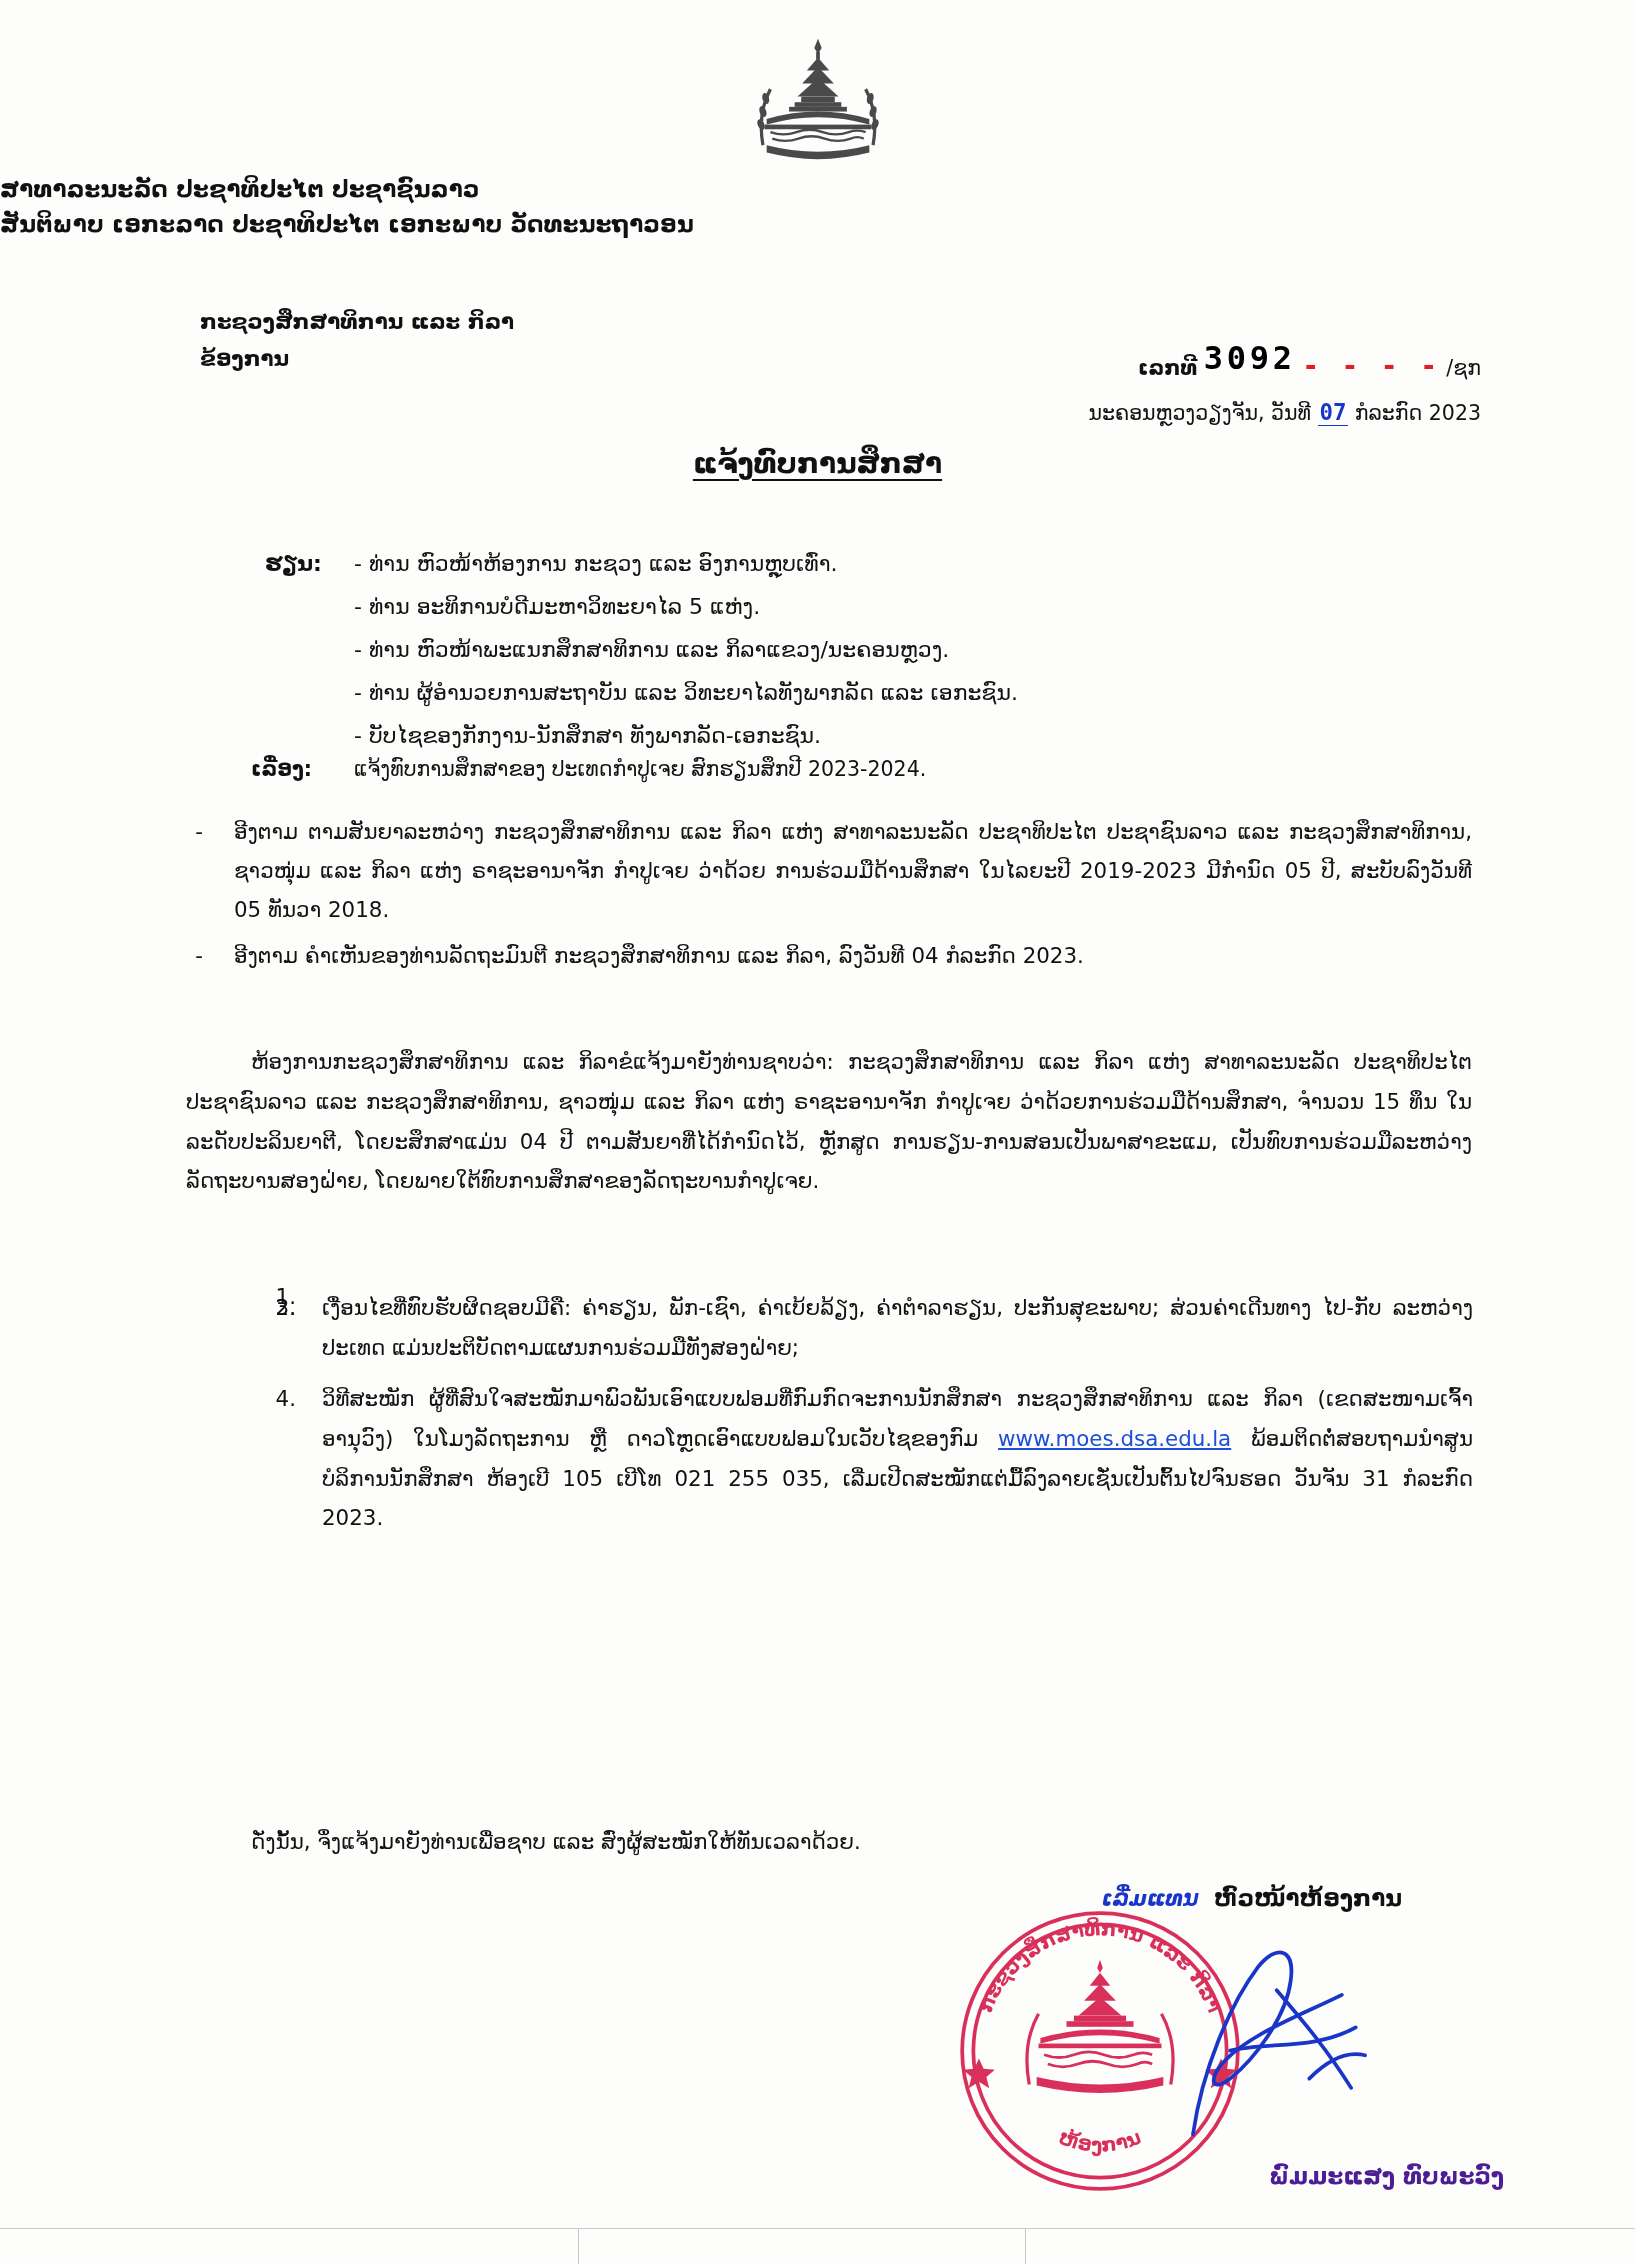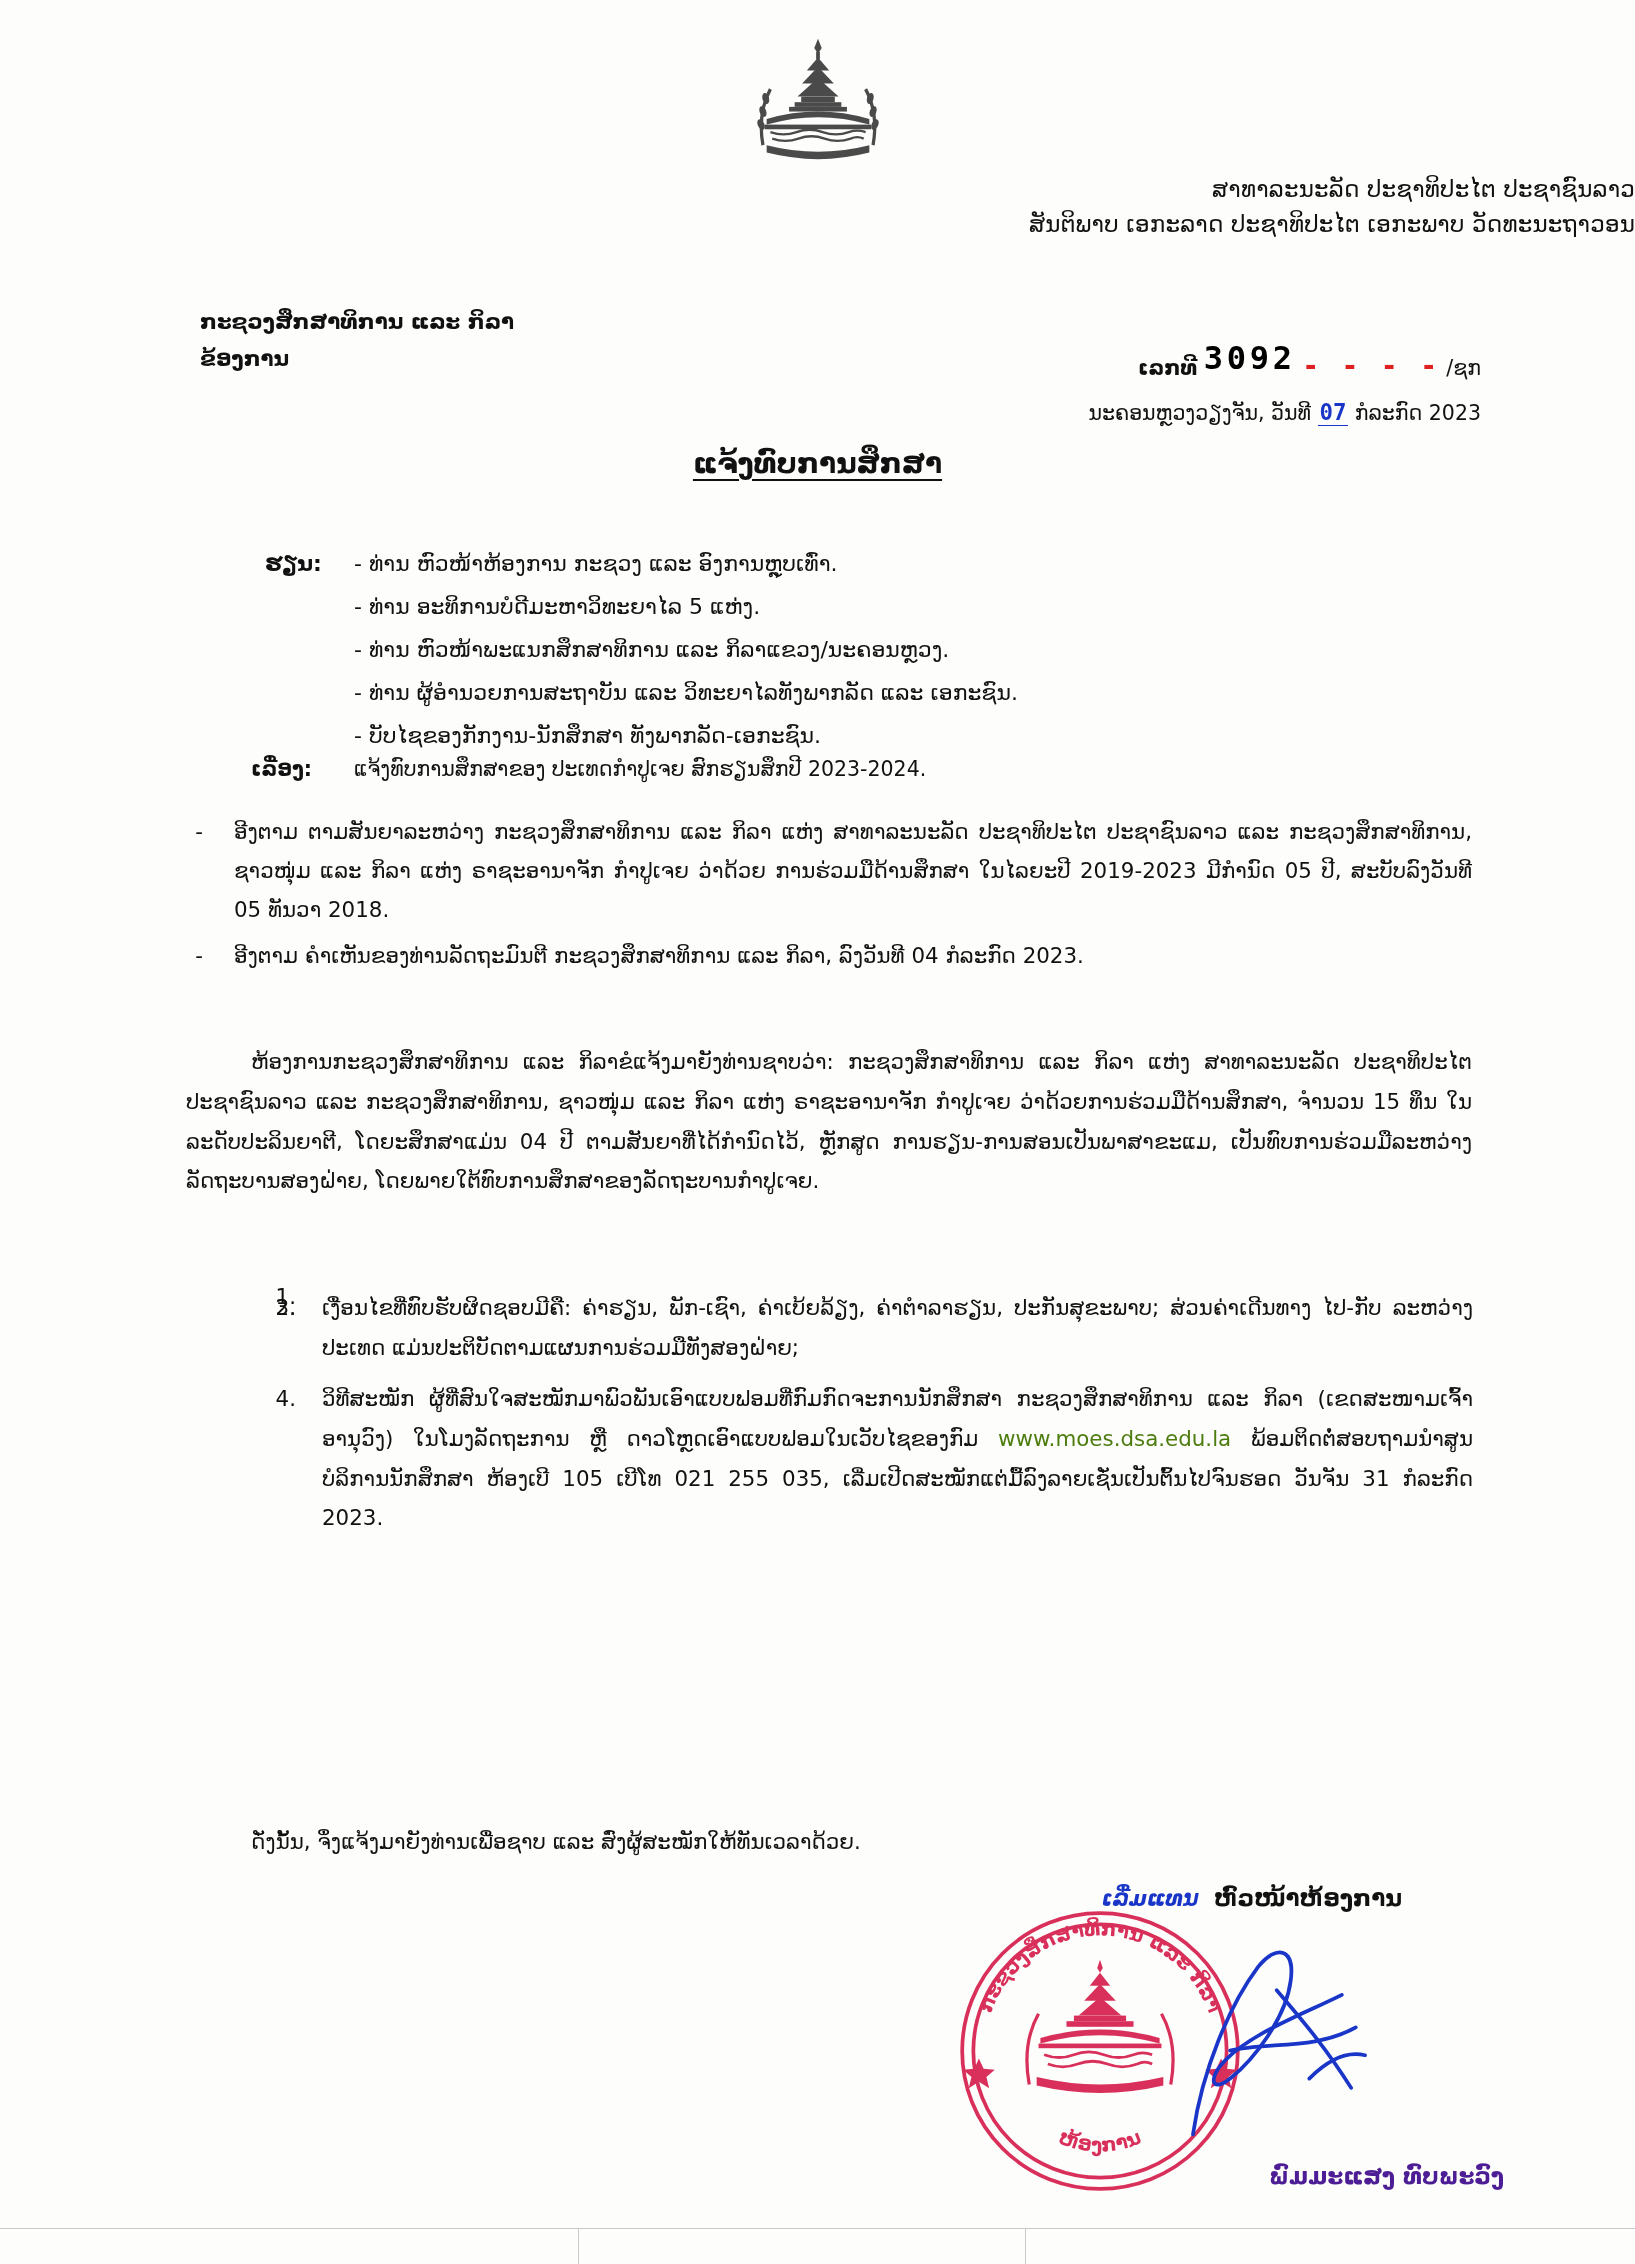--- a/index.html
+++ b/index.html
@@ -37,22 +37,22 @@
     height: 126px;
   }
   .emblem-wrap svg { display: block; width: 100%; height: 100%; }
 
   
   .country-lines {
     position: absolute;
     top: 172px;
     left: 0;
     width: 100%;
-    text-align: right;
-    font-weight: normal;
+    text-align: left;
+    font-weight: bold;
     font-size: 23px;
     line-height: 1.5;
     letter-spacing: 0.2px;
   }
   .country-lines div { margin: 0; }
 
   .ministry {
     position: absolute;
     left: 200px;
     top: 303px;
@@ -190,21 +190,22 @@
     padding-left: 52px;
     margin-bottom: 11.2px;
     text-align: justify;
   }
   .num-list .item .n {
     position: absolute;
     left: 5.6px;
     top: 0;
   }
   .link {
-    color: #4d7c0f;
+    text-decoration: underline;
+    color: #1d4ed8;
   }
 
   
   .closing {
     position: absolute;
     left: 186px;
     top: 1829px;
     width: 1286px;
     font-size: 21.4px;
     text-indent: 65px;

